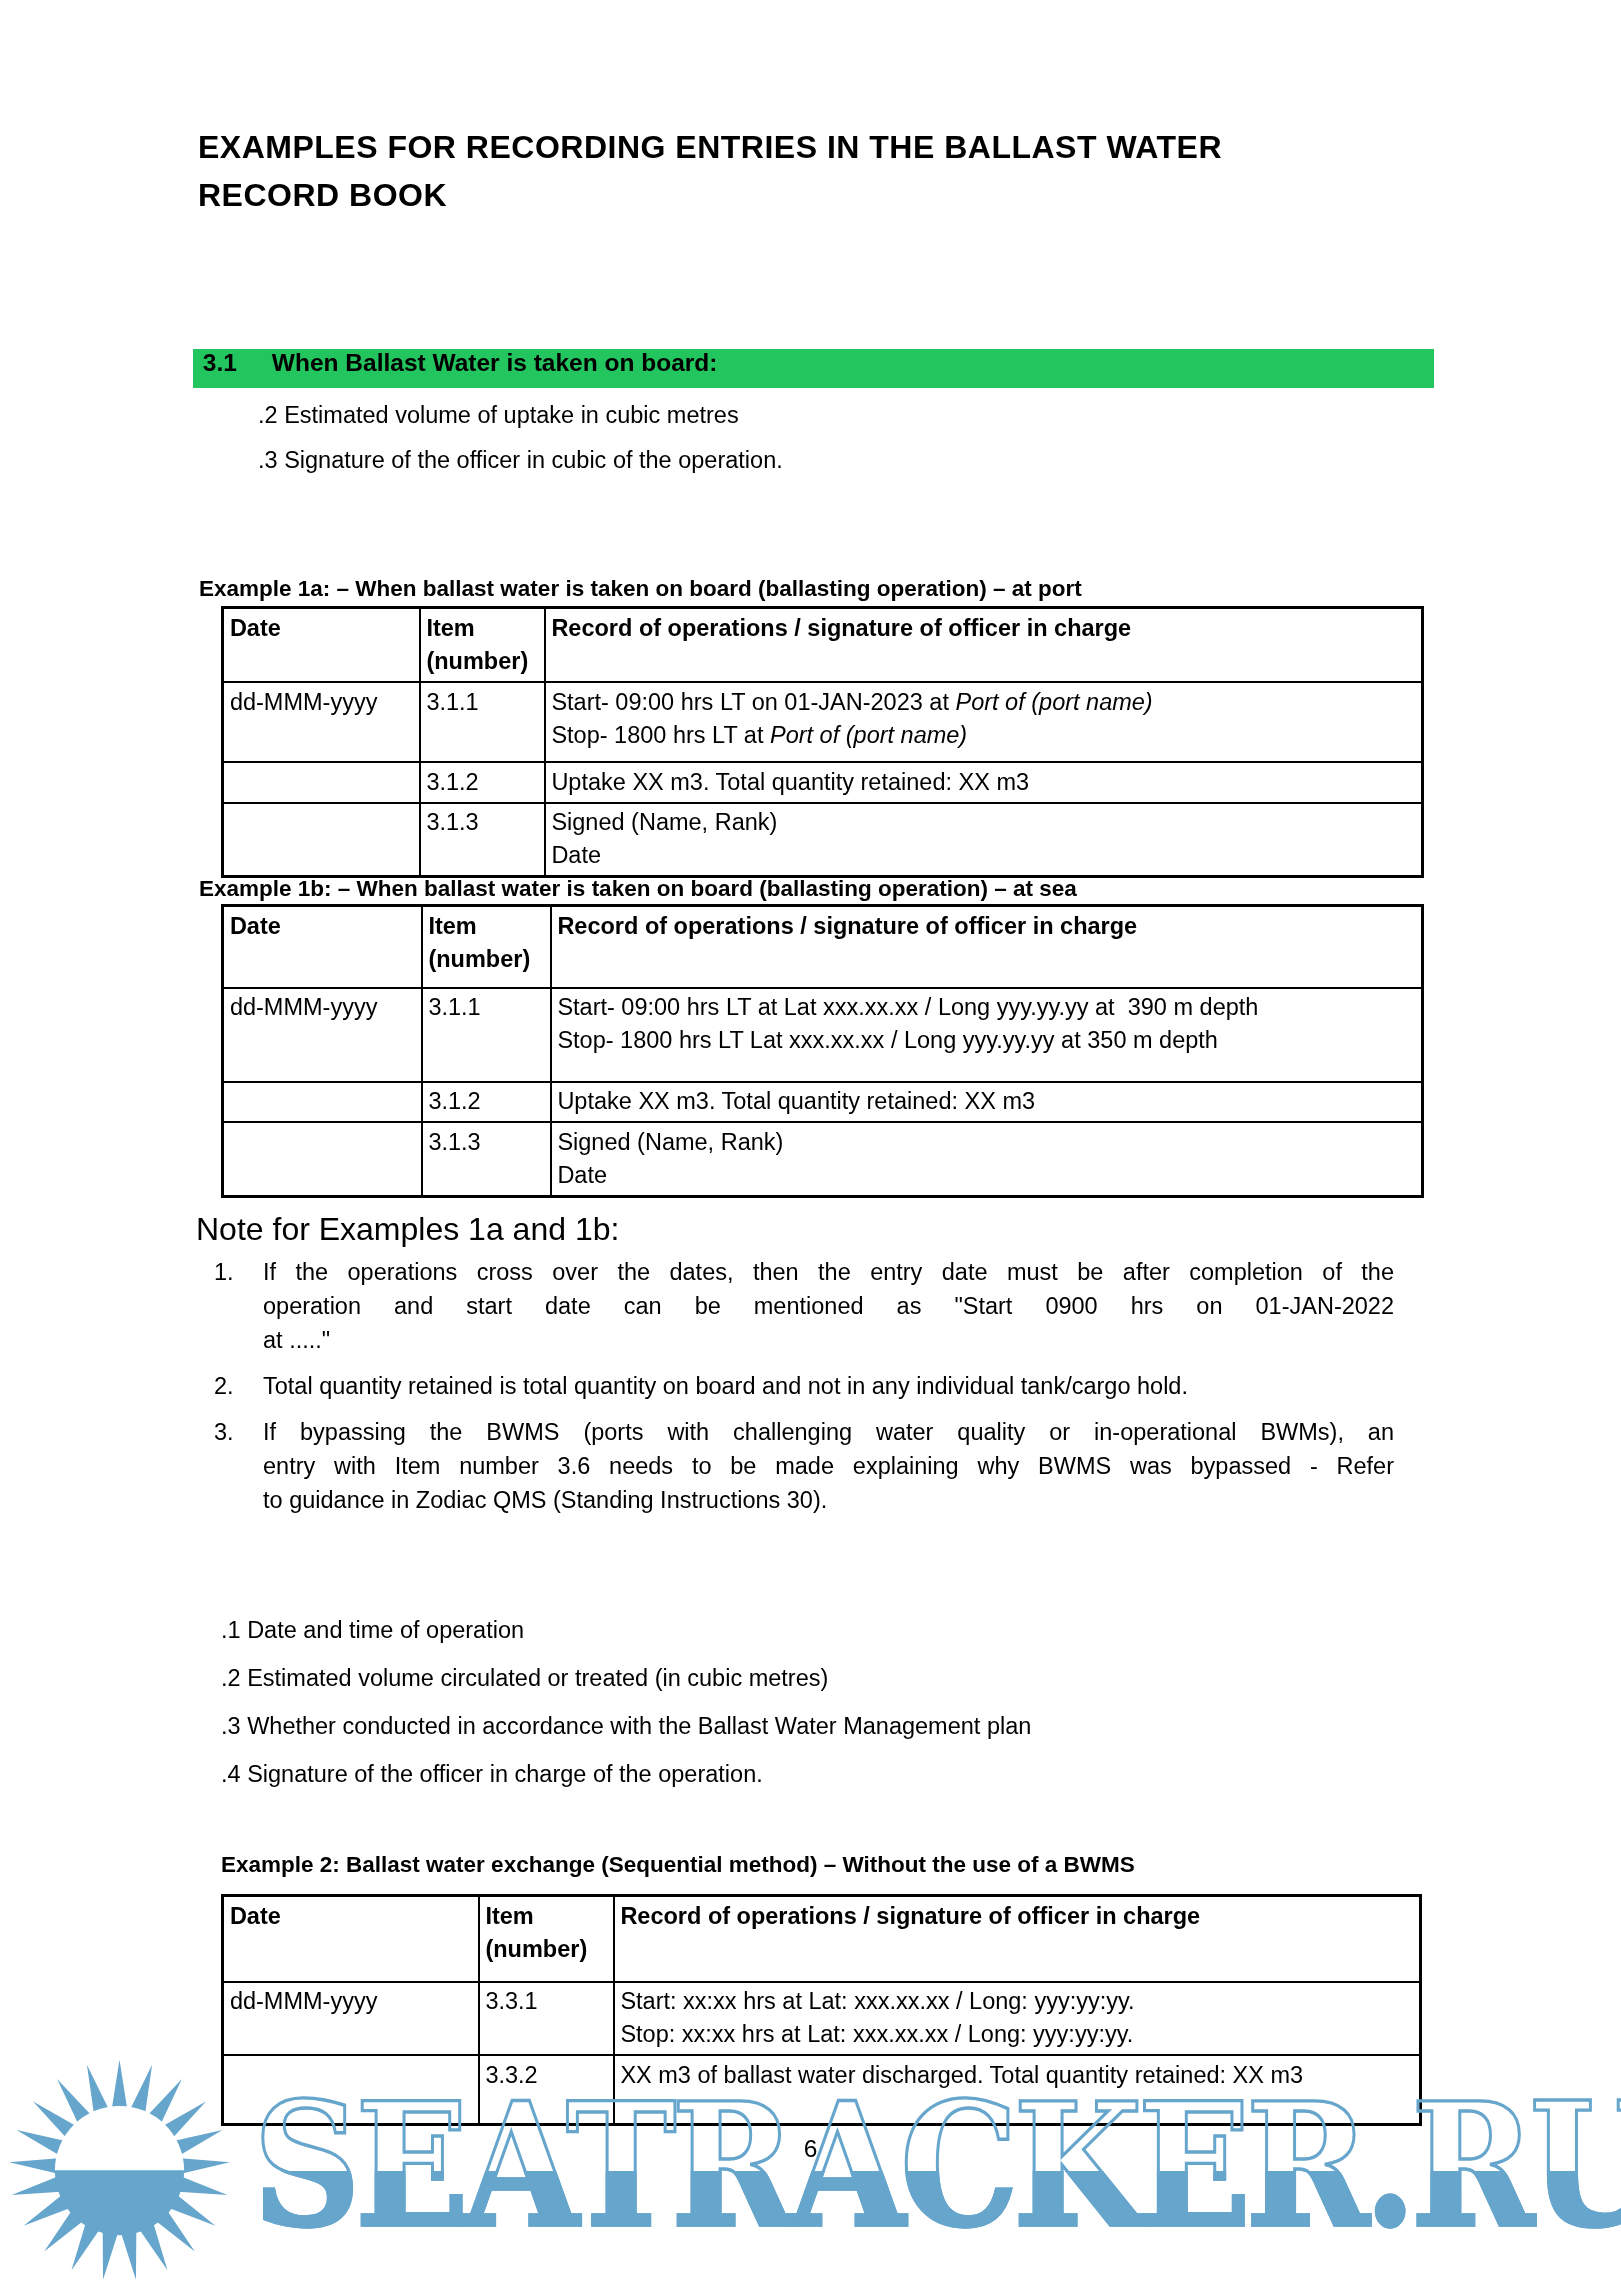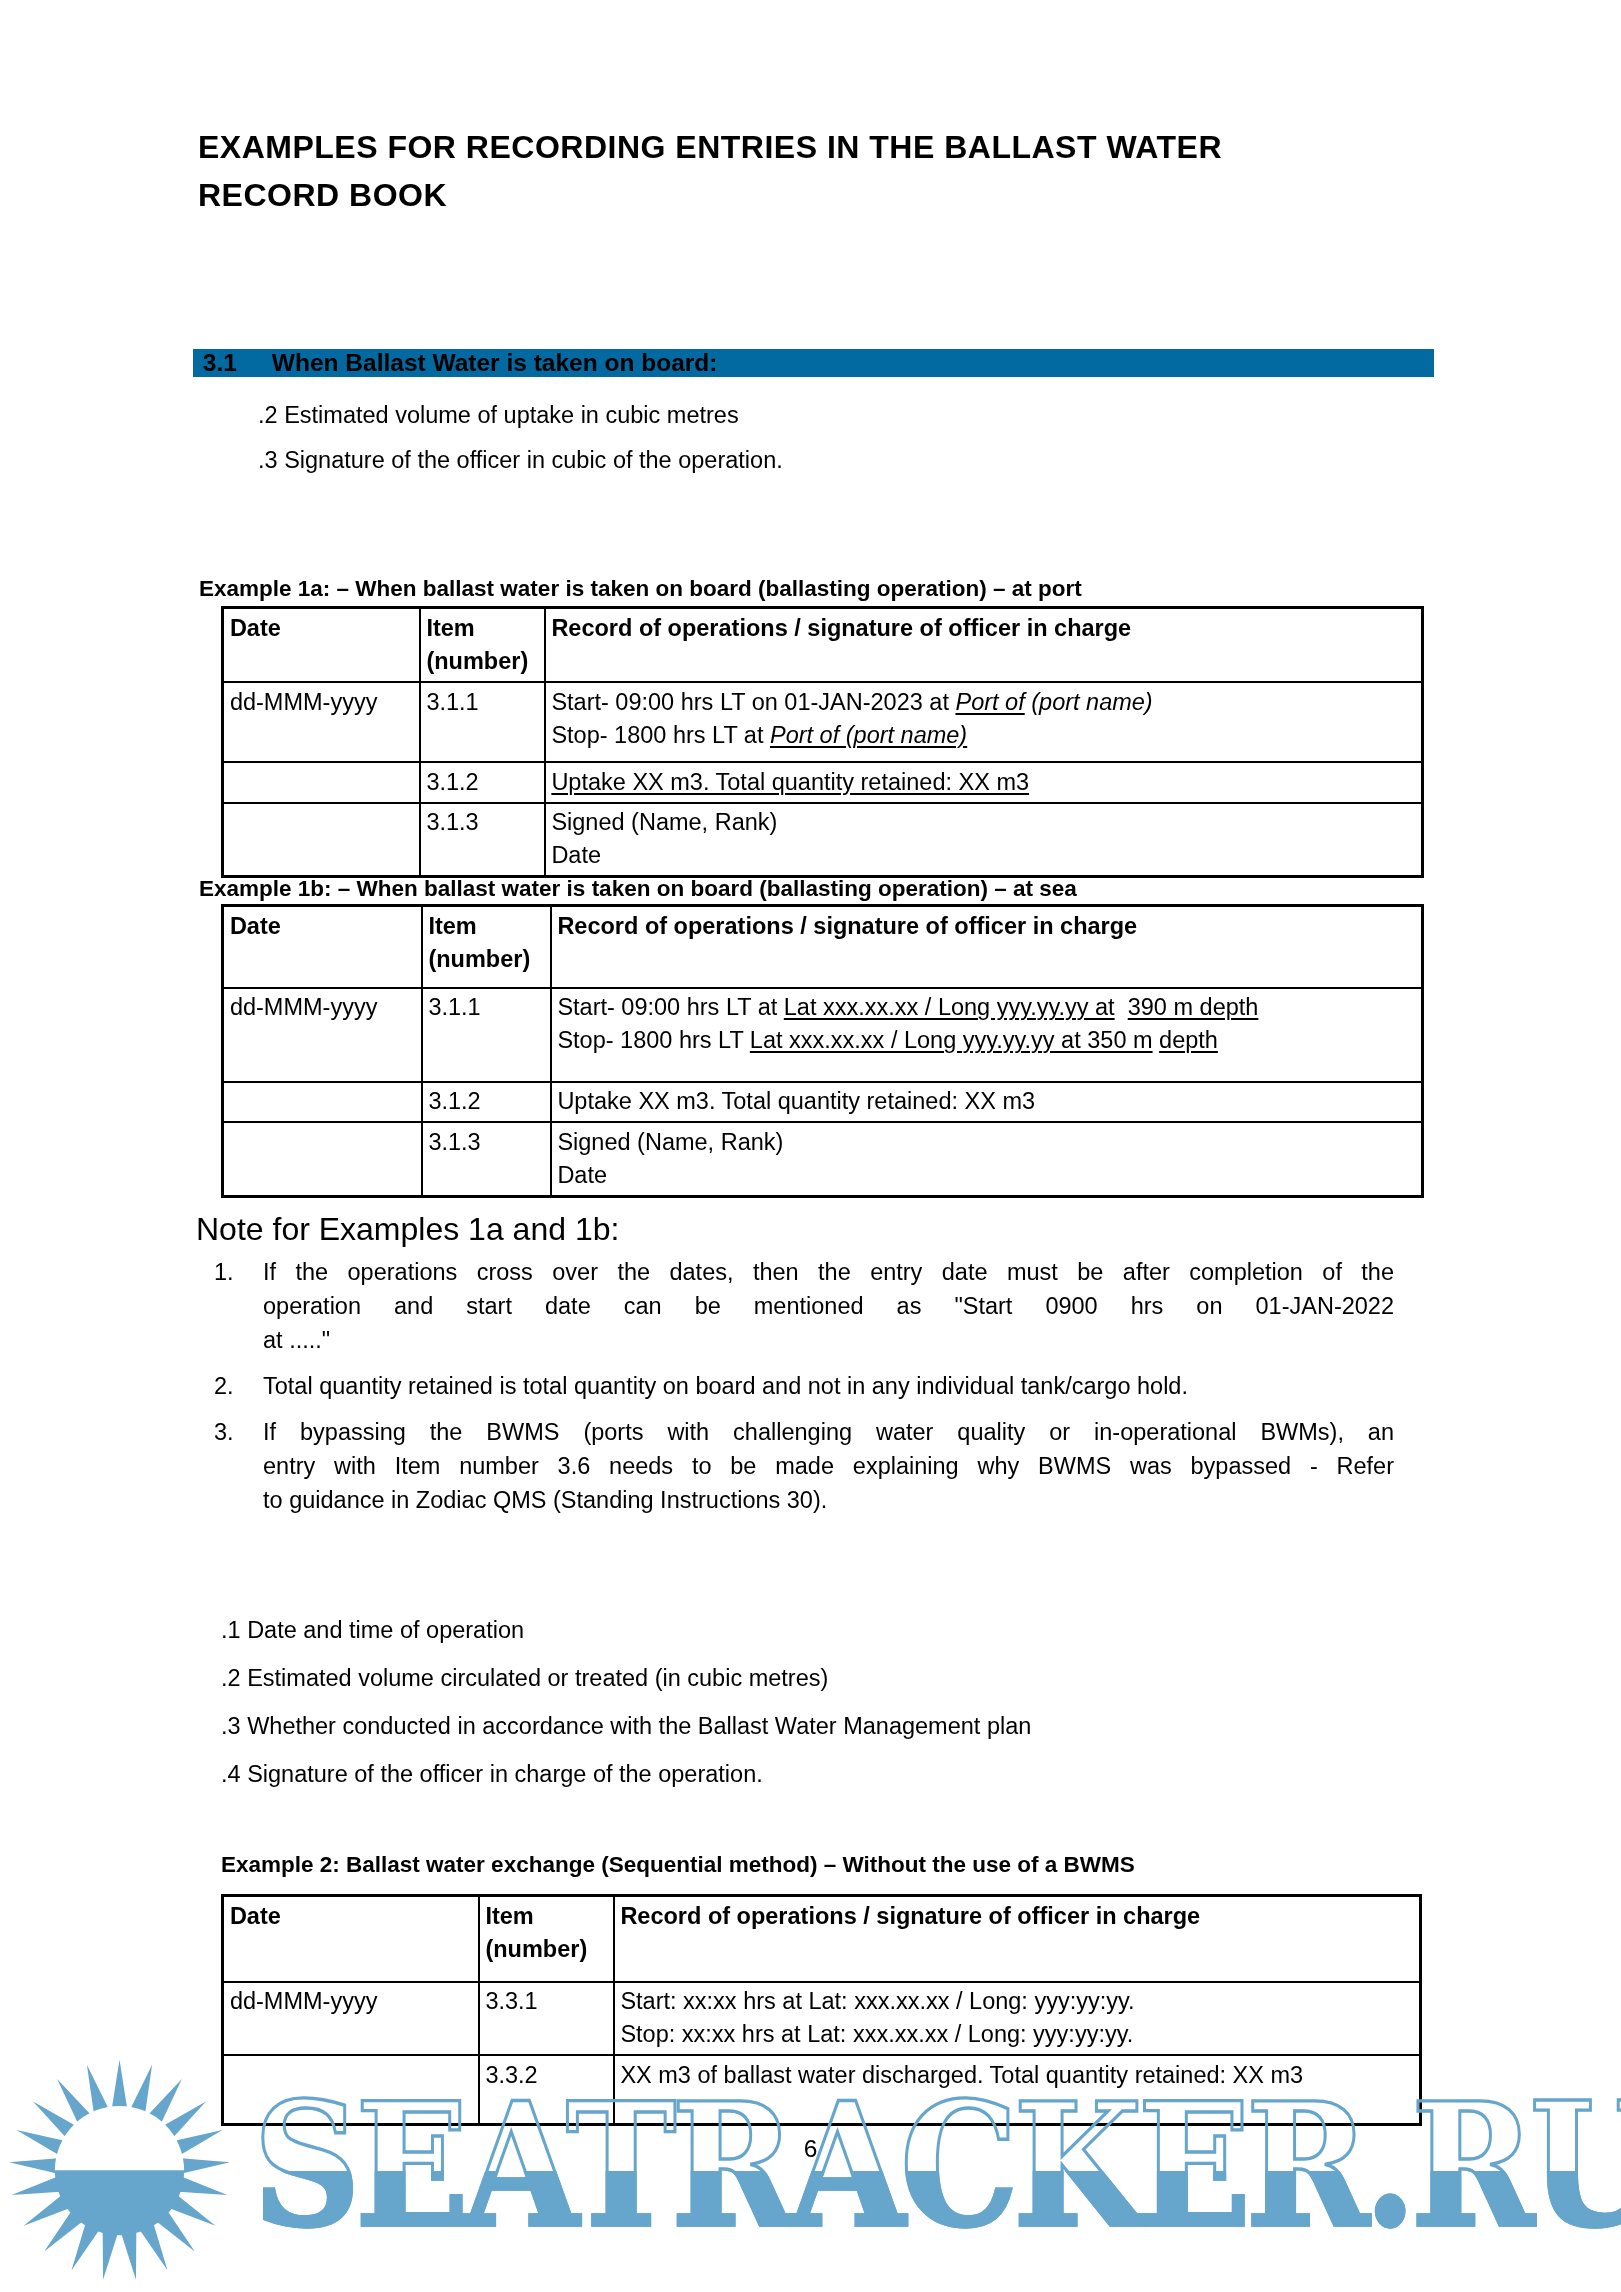--- a/index.html
+++ b/index.html
@@ -6,21 +6,21 @@
   .page{
     position:relative;width:1621px;height:2293px;background:#ffffff;
     overflow:hidden;font-family:"Liberation Sans",sans-serif;color:#000;
   }
   .abs{position:absolute;}
   .doc-title{
     left:198px;top:123px;font-size:32px;font-weight:bold;line-height:48px;
     letter-spacing:0.5px;
   }
   .secbar{
-    left:193px;height:28px;background:#0369a1;display:flex;align-items:center;
+    left:193px;height:39px;background:#22c55e;display:flex;align-items:flex-start;
     font-weight:bold;font-size:24.5px;
   }
   .bar31{top:349px;width:1241px;}
   .bar32{top:1562px;width:1282px;}
   .secnum{margin-left:9.8px;flex:0 0 auto;}
   .gap31{margin-left:35px;white-space:nowrap;}
   .gap32{margin-left:12.7px;white-space:nowrap;}
   .ilist{font-size:23.5px;line-height:27.4px;}
   .ilist31{left:258px;top:402px;}
   .ilist31 .li{margin-bottom:17.6px;}
@@ -43,21 +43,21 @@
   .t1b{left:221px;top:904px;width:1203px;}
   .t2x{left:221px;top:1894px;width:1201px;}
   .t1a .r0{height:65px}.t1a .r1{height:80px}.t1a .r2{height:35px}.t1a .r3{height:67px}
   .t1b .r0{height:82px}.t1b .r1{height:94px}.t1b .r2{height:37px}.t1b .r3{height:65px}
   .t2x .r0{height:86px}.t2x .r1{height:71px}.t2x .r2{height:69px}
   td.c-item{text-align:center;}
   td.c-date-c{text-align:center;}
   td.c-date-l{padding-left:7.8px;}
   .t .tline{white-space:pre;}
   .it{font-style:italic;}
-  .un{text-decoration:underline;text-decoration-thickness:2px;text-underline-offset:2.9px;}
+  .un{text-decoration-thickness:2px;text-underline-offset:2.9px;}
   .notehead{left:196px;top:1211px;font-size:32px;}
   .notes{left:214px;top:1255px;width:1180px;font-size:23.5px;}
   .note-item{display:flex;margin-bottom:11.8px;}
   .nnum{flex:0 0 49px;line-height:34px;}
   .ntext{flex:1;line-height:34px;}
   .ntext .jl{text-align:justify;text-align-last:justify;}
   .ntext .ll{text-align:left;}
   .pagenum{left:0;top:2135px;width:1621px;text-align:center;font-size:24.5px;}
   .wm{
     left:253px;top:2079px;z-index:5;

